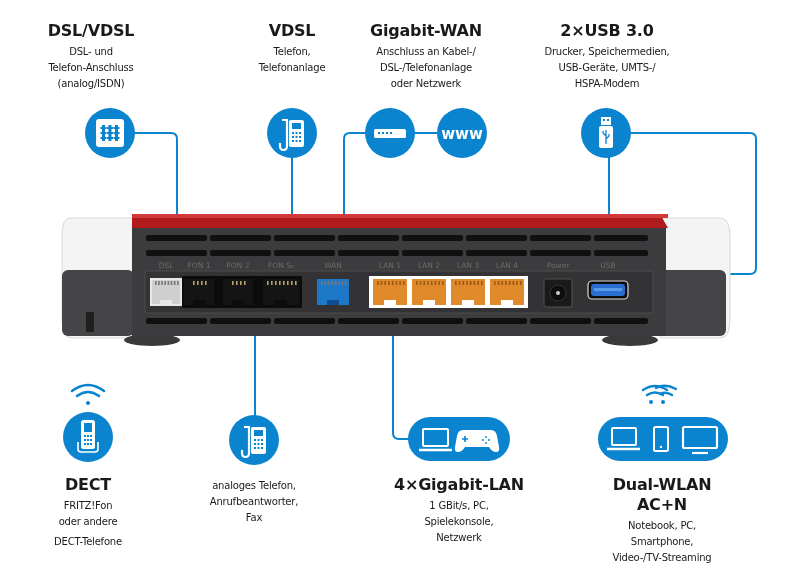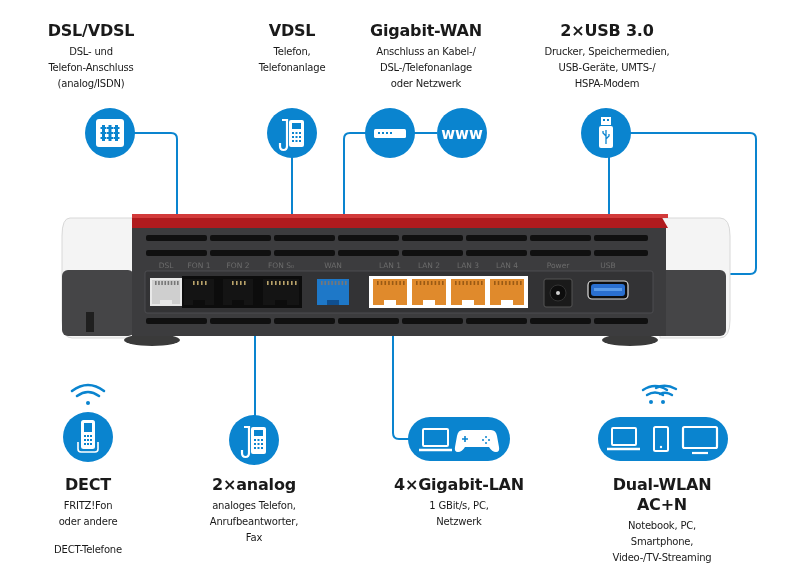--- a/index.html
+++ b/index.html
@@ -374,31 +374,31 @@
   <div class="title">2×USB 3.0</div>
   <div class="desc">Drucker, Speichermedien,</div>
   <div class="desc" style="margin-top:0">USB-Geräte, UMTS-/</div>
   <div class="desc" style="margin-top:0">HSPA-Modem</div>
 </div>
 
 <div class="label" style="left:88px; top:475px;">
   <div class="title">DECT</div>
   <div class="desc">FRITZ!Fon</div>
   <div class="desc" style="margin-top:0">oder andere</div>
-  <div class="desc" style="margin-top:12px">DECT-Telefone</div>
+  <div class="desc" style="margin-top:4px">DECT-Telefone</div>
 </div>
 <div class="label" style="left:254px; top:475px;">
-  <div class="title">2×analog</div>
   <div class="desc">analoges Telefon,</div>
   <div class="desc" style="margin-top:0">Anrufbeantworter,</div>
   <div class="desc" style="margin-top:0">Fax</div>
 </div>
 <div class="label" style="left:459px; top:475px;">
   <div class="title">4×Gigabit-LAN</div>
   <div class="desc">1 GBit/s, PC,</div>
+  <div class="desc" style="margin-top:0">Spielekonsole,</div>
   <div class="desc" style="margin-top:0">Netzwerk</div>
 </div>
 <div class="label" style="left:662px; top:475px;">
   <div class="title">Dual-WLAN AC+N</div>
   <div class="desc">Notebook, PC,</div>
   <div class="desc" style="margin-top:0">Smartphone,</div>
   <div class="desc" style="margin-top:0">Video-/TV-Streaming</div>
 </div>
 
 </body></html>

